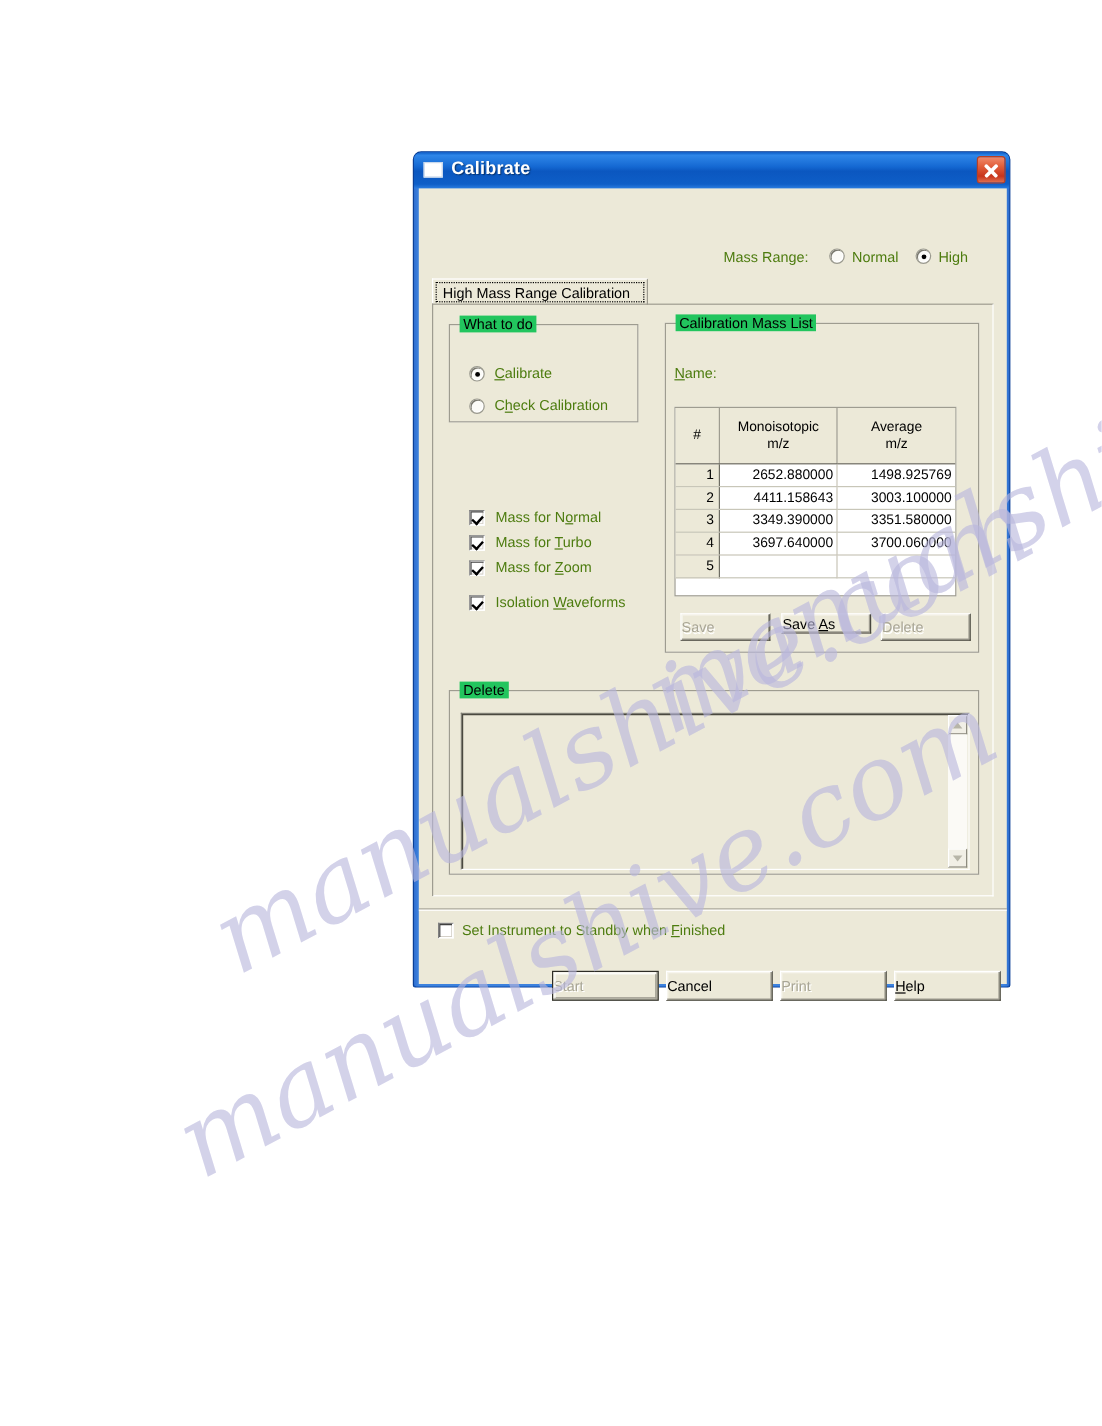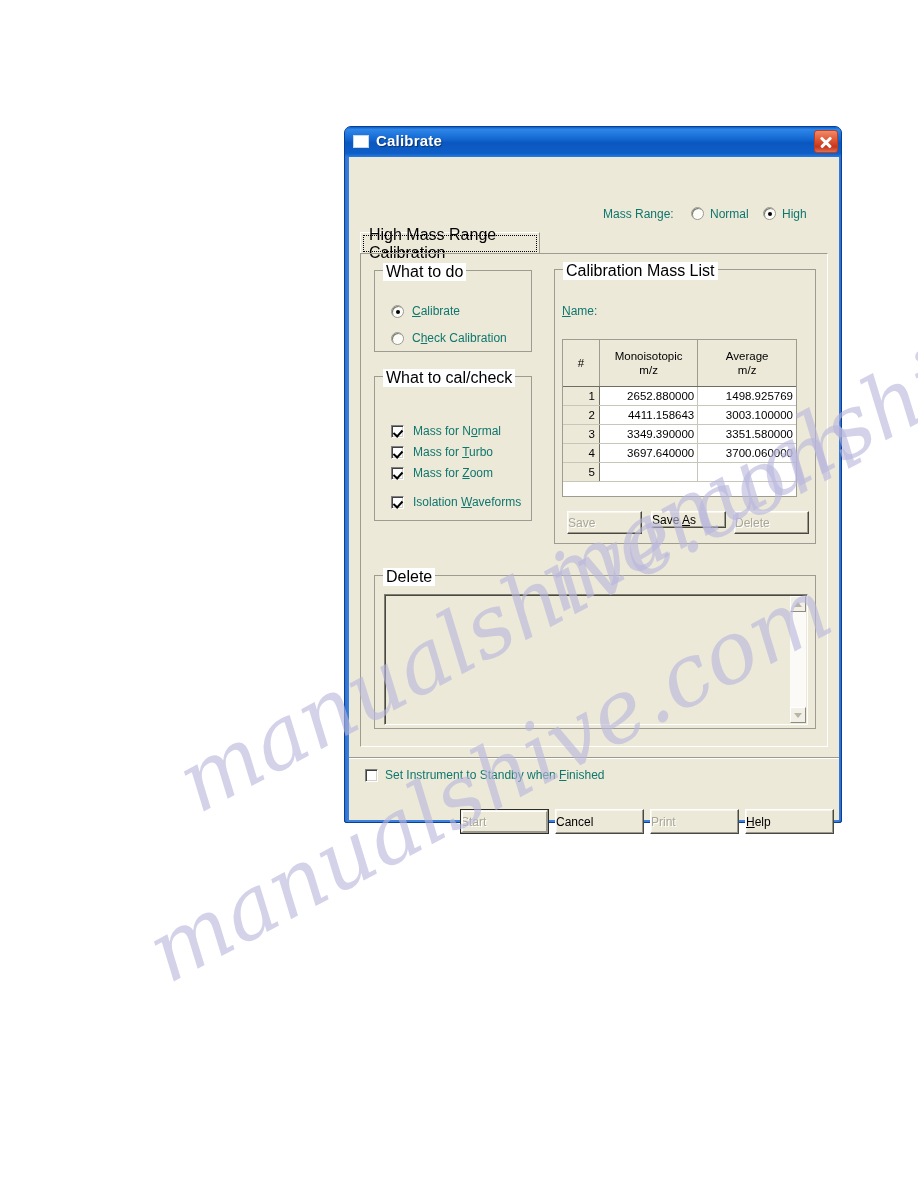--- a/index.html
+++ b/index.html
@@ -124,21 +124,21 @@
     box-sizing: border-box;
     z-index: 3;
     font-size: 12px;
     color: #000000;
   }
 
   
   .lbl {
     position: absolute;
     font-size: 12px;
-    color: #0f766e;
+    color: #4d7c0f;
     white-space: nowrap;
     font-family: "Liberation Sans", sans-serif;
   }
   .lbl u { text-decoration: underline; }
 
   .radio {
     position: absolute;
     width: 13px; height: 13px;
     border-radius: 50%;
     background: #fbfbf8;
@@ -185,23 +185,23 @@
     position: absolute;
     left: -1px; top: -1px; right: -1px; bottom: -1px;
     border: 1px solid #9e9c90;
     box-sizing: border-box;
     pointer-events: none;
   }
   .groupbox .gb-title {
     position: absolute;
     top: -8px;
     left: 8px;
-    background: #ffffff;
+    background: #22c55e;
     padding: 0 3px;
-    font-size: 16px;
+    font-size: 12px;
     color: #000;
     white-space: nowrap;
     z-index: 2;
   }
 
   .btn {
     position: absolute;
     background: #ece9d8;
     border: 1px solid #ffffff;
     border-right-color: #49483f;
@@ -249,21 +249,21 @@
     width: 180px;
     height: 22px;
     background: #ece9d8;
     border: 1px solid #ffffff;
     border-right-color: #9c9a8e;
     border-bottom: none;
     box-sizing: border-box;
     display: flex;
     align-items: center;
     padding-left: 8px;
-    font-size: 16px;
+    font-size: 12px;
     cursor: pointer;
   }
   #tab-focus {
     position: absolute;
     left: 2px; top: 2px;
     width: 174px; height: 17px;
     border: 1px dotted #000;
     box-sizing: border-box;
     pointer-events: none;
   }
@@ -440,24 +440,20 @@
 
     <div class="groupbox" style="left:25px; top:113px; width:158px; height:82px;">
       <div class="gb-frame"></div>
       <div class="gb-title">What to do</div>
     </div>
     <div class="radio checked" style="left:42px; top:148px;"></div>
     <div class="lbl" style="left:63px; top:147px;"><u>C</u>alibrate</div>
     <div class="radio" style="left:42px; top:175px;"></div>
     <div class="lbl" style="left:63px; top:174px;">C<u>h</u>eck Calibration</div>
 
-    <div class="groupbox" style="left:25px; top:219px; width:158px; height:145px;">
-      <div class="gb-frame"></div>
-      <div class="gb-title">What to cal/check</div>
-    </div>
     <div class="checkbox checked" style="left:42px; top:268px;"></div>
     <div class="lbl" style="left:64px; top:267px;">Mass for N<u>o</u>rmal</div>
     <div class="checkbox checked" style="left:42px; top:289px;"></div>
     <div class="lbl" style="left:64px; top:288px;">Mass for <u>T</u>urbo</div>
     <div class="checkbox checked" style="left:42px; top:310px;"></div>
     <div class="lbl" style="left:64px; top:309px;">Mass for <u>Z</u>oom</div>
     <div class="checkbox checked" style="left:42px; top:339px;"></div>
     <div class="lbl" style="left:64px; top:338px;">Isolation <u>W</u>aveforms</div>
 
     <div class="groupbox" style="left:205px; top:112px; width:262px; height:275px;">

